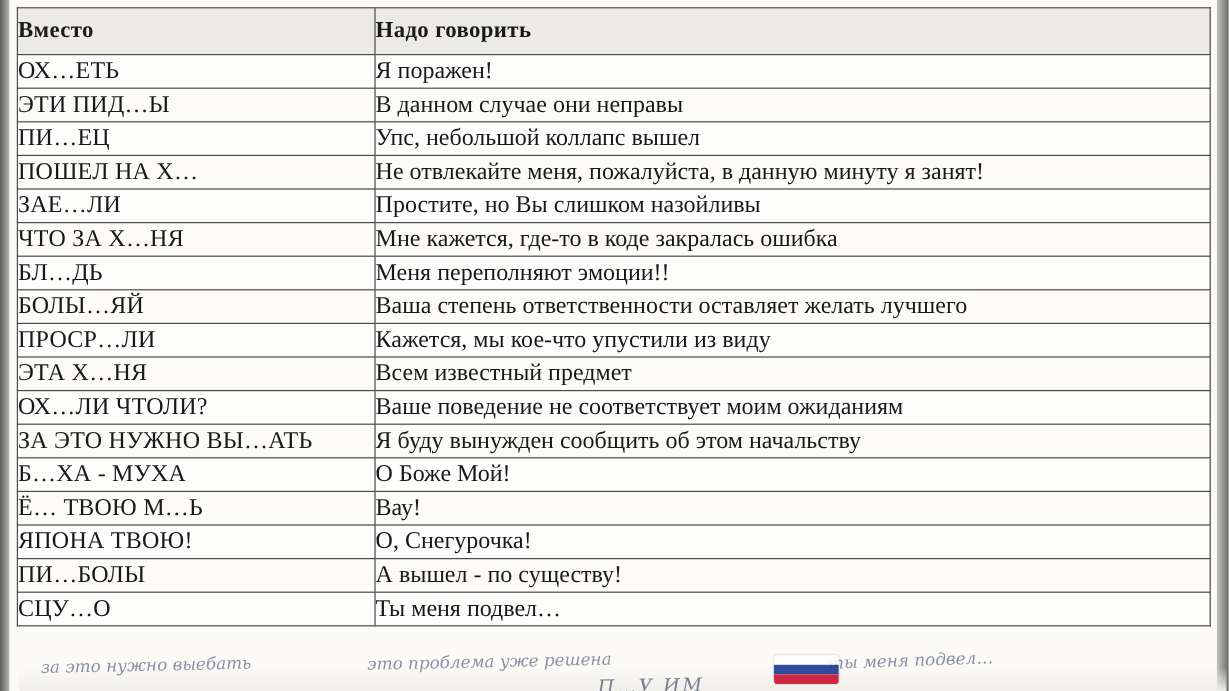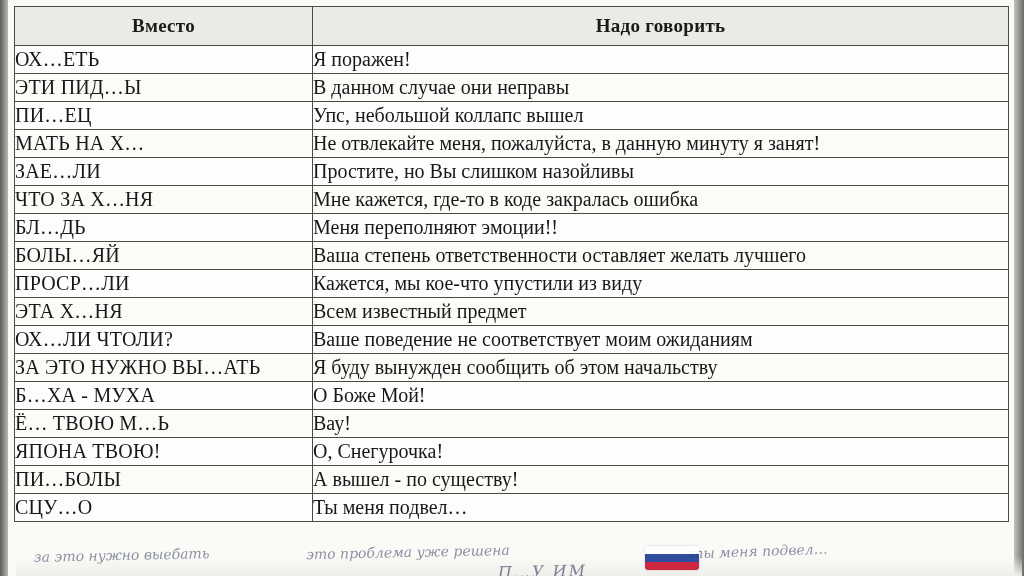--- a/index.html
+++ b/index.html
@@ -54,21 +54,21 @@
   }
   table.main th, table.main td {
     border: 1px solid #4a4a4a;
     padding: 0;
     vertical-align: middle;
   }
   table.main thead th {
     height: 38px;
     font-size: 19px;
     font-weight: bold;
-    text-align: center;
+    text-align: left;
     background: #eceae4;
     color: #1a1a1a;
     letter-spacing: 0.3px;
   }
   col.c1 { width: 298px; }
   col.c2 { width: 696px; }
 
   table.main tbody td {
     height: 27px;
     font-size: 20px;
@@ -156,21 +156,21 @@
         </tr>
         <tr>
           <td class="cell-left">ЭТИ ПИД…Ы</td>
           <td class="cell-right">В данном случае они неправы</td>
         </tr>
         <tr>
           <td class="cell-left">ПИ…ЕЦ</td>
           <td class="cell-right">Упс, небольшой коллапс вышел</td>
         </tr>
         <tr>
-          <td class="cell-left">МАТЬ НА Х…</td>
+          <td class="cell-left">ПОШЕЛ НА Х…</td>
           <td class="cell-right">Не отвлекайте меня, пожалуйста, в данную минуту я занят!</td>
         </tr>
         <tr>
           <td class="cell-left">ЗАЕ…ЛИ</td>
           <td class="cell-right">Простите, но Вы слишком назойливы</td>
         </tr>
         <tr>
           <td class="cell-left">ЧТО ЗА Х…НЯ</td>
           <td class="cell-right">Мне кажется, где-то в коде закралась ошибка</td>
         </tr>

